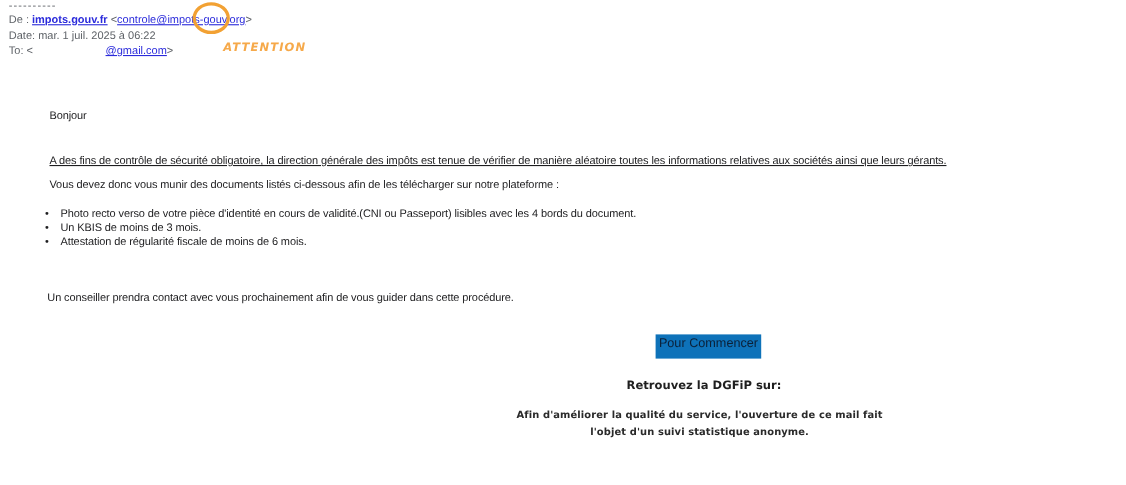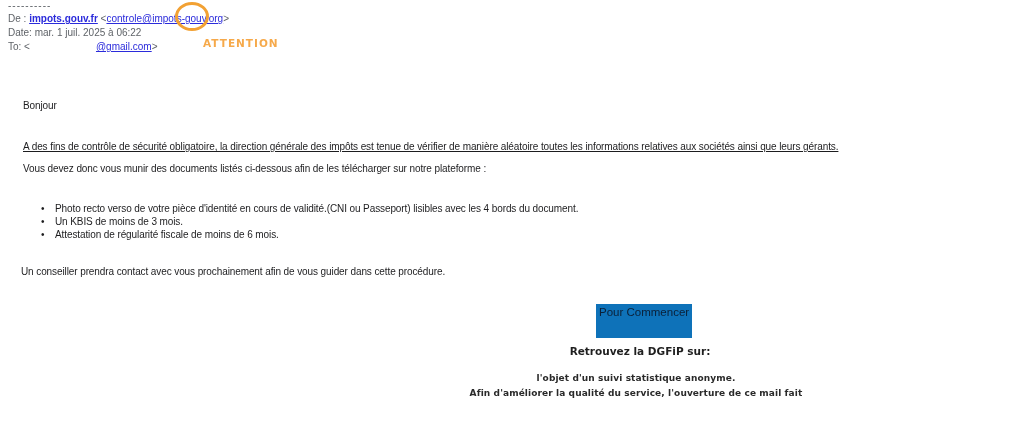--- a/index.html
+++ b/index.html
@@ -20,39 +20,39 @@
   .scam-circle {
     position:absolute; left:175px; top:2px; width:34px; height:29px;
     border:3px solid #f2a133; border-radius:50%; background:transparent;
   }
   .scam-note {
     position:absolute; left:203px; top:36px;
     font-family:"DejaVu Sans", sans-serif; font-weight:bold;
     font-size:10.5px; line-height:14px; letter-spacing:0.4px;
     color:#f6a94a; white-space:nowrap;
   }
-  .scam-note .ln1 { letter-spacing:1px; }
+  .scam-note .ln1 { letter-spacing:1px;font-style:italic; }
 
   
-  .mail-text { position:absolute; color:#1d1d1f; font-size:10px; letter-spacing:-0.1px; white-space:nowrap; }
+  .mail-text { position:absolute; color:#1d1d1f; font-size:10px; letter-spacing:-0.1px; white-space:nowrap;margin-left:22px; }
   .greeting  { left:23px; top:100px; }
   .para1     { left:23px; top:141px;text-decoration:underline; }
   .para2     { left:23px; top:163px; }
   .closing   { left:21px; top:266px; }
 
-  ul.doc-list { position:absolute; left:40px; top:203px; list-style:none; }
+  ul.doc-list { position:absolute; left:40px; top:189px; list-style:none; }
   ul.doc-list li {
     position:relative; padding-left:15px; color:#1d1d1f;
     font-size:10px; letter-spacing:-0.1px; line-height:12.8px; white-space:nowrap;
   }
   ul.doc-list li::before { content:"•"; position:absolute; left:1px; top:0; font-size:10px; }
 
   
   .cta {
-    position:absolute; left:596px; top:304px; height:34px;
+    position:absolute; left:596px; top:304px; height:22px;
     background:#0e72b9; color:#0b2038;
     font-size:11.5px; line-height:17px; padding:0 3px;
     white-space:nowrap; cursor:pointer; text-decoration:none;
   }
 
   
   .footer-heading {
     position:absolute; left:640px; top:345px; transform:translateX(-50%);
     font-family:"DejaVu Sans", sans-serif; font-weight:bold;
     font-size:10.5px; color:#1f1f1f; white-space:nowrap;
@@ -93,15 +93,15 @@
   <li>Un KBIS de moins de 3 mois.</li>
   <li>Attestation de régularité fiscale de moins de 6 mois.</li>
 </ul>
 
 <div class="mail-text closing">Un conseiller prendra contact avec vous prochainement afin de vous guider dans cette procédure.</div>
 
 <a class="cta">Pour Commencer</a>
 
 <div class="footer-heading">Retrouvez la DGFiP sur:</div>
 <div class="footer-note">
+  <div>Afin d'améliorer la qualité du service, l'ouverture de ce mail fait</div>
   <div>l'objet d'un suivi statistique anonyme.</div>
-  <div>Afin d'améliorer la qualité du service, l'ouverture de ce mail fait</div>
 </div>
 
 </body></html>

